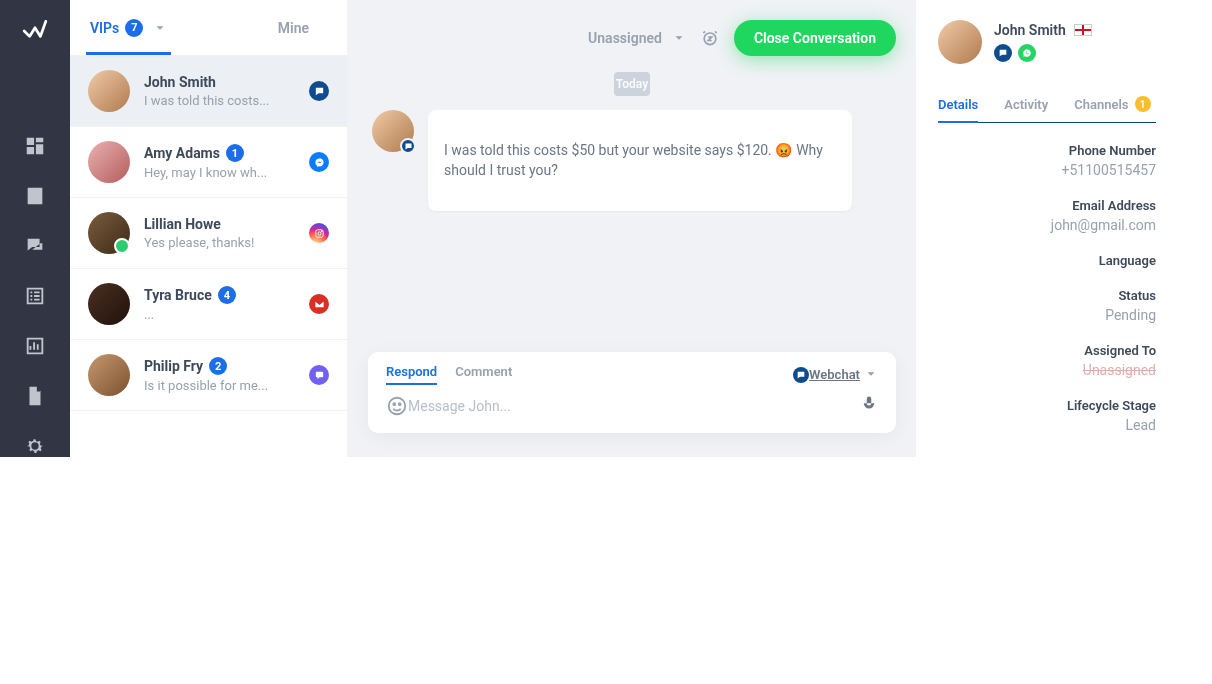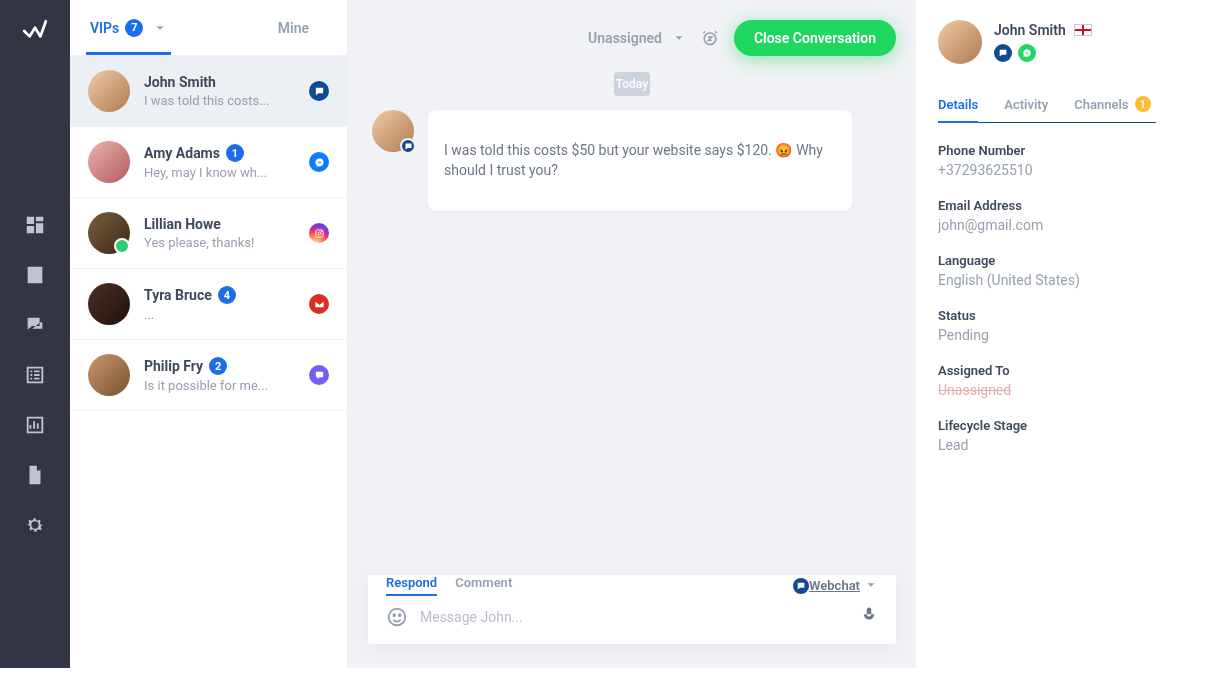--- a/index.html
+++ b/index.html
@@ -1,17 +1,17 @@
 <!DOCTYPE html>
 <html><head>
 <meta charset="utf-8">
 <style>
   * { box-sizing: border-box; margin: 0; padding: 0; font-family: -apple-system, BlinkMacSystemFont, "Segoe UI", Roboto, Helvetica, Arial, sans-serif; }
   body { width: 1212px; height: 684px; overflow: hidden; background: #fff; }
-  .app { display: flex; width: 1178px; height: 668px; background:#f6f7f9;}
+  .app { display: flex; width: 1178px; height: 457px; background:#f6f7f9;}
   
   .rail { width: 70px; background:#323644; display:flex; flex-direction:column; align-items:center; padding-top:18px; gap:28px;}
   .rail .brand svg{ width:26px; height:26px;}
   .rail .spacer{ height:110px;}
   .rail .nav-item{ width:22px; height:22px; display:flex; align-items:center; justify-content:center; cursor:pointer;}
   .rail svg { fill:#c1c4cd; }
   
   .convlist { width:278px; background:#fff; display:flex; flex-direction:column; border-right:1px solid #eef0f3;}
   .tabs { display:flex; align-items:center; height:56px; border-bottom:1px solid #eef0f3; padding:0 18px; gap:20px;}
   .tab { font-size:14px; font-weight:600; color:#98a1af; padding:18px 2px; cursor:pointer; display:flex; align-items:center; gap:6px; position:relative;}
@@ -36,28 +36,28 @@
   .snooze svg{ width:20px; height:20px; stroke:#98a1af; fill:none; stroke-width:2;}
   .close-btn{ background:#1fd75f; color:#fff; border:none; border-radius:22px; padding:10px 20px; font-size:14px; font-weight:600; cursor:pointer; box-shadow:0 4px 18px rgba(31,215,95,.45);}
   .daychip-row{ display:flex; justify-content:center; margin:6px 0 14px;}
   .daychip{ background:#bfc6d2; color:#fff; font-size:12px; font-weight:600; padding:5px 2px; border-radius:4px; opacity:.7;}
   .msgs{ flex:1; padding:0 24px; overflow:auto;}
   .msg{ display:flex; gap:14px; align-items:flex-start; max-width:480px;}
   .msg .avatar{ width:42px; height:42px; position:relative;}
   .msg .av-src{ position:absolute; bottom:-2px; right:-2px; width:16px; height:16px; border-radius:50%; background:#0f4b8f; border:2px solid #f0f2f5; display:flex; align-items:center; justify-content:center;}
   .bubble{ background:#fff; border-radius:8px; padding:30px 16px; font-size:14px; color:#6b7686; line-height:1.45; box-shadow:0 1px 2px rgba(0,0,0,.04);}
   .composer-wrap{ padding:14px 20px 24px;}
-  .composer{ background:#fff; border-radius:2px; box-shadow:0 4px 20px rgba(0,0,0,.05); padding:0 18px 16px;}
+  .composer{ background:#fff; border-radius:10px; box-shadow:0 4px 20px rgba(0,0,0,.05); padding:12px 18px 16px;}
   .composer-tabs{ display:flex; align-items:center; gap:18px; font-size:13px; font-weight:600; margin-bottom:10px;}
   .ctab{ color:#98a1af; padding-bottom:6px; cursor:pointer; position:relative;}
   .ctab.active{ color:#1c6ee8;}
   .ctab.active::after{ content:""; position:absolute; left:0; right:0; bottom:0; height:2px; background:#1c6ee8;}
   .channel-sel{ margin-left:auto; display:flex; align-items:flex-start; gap:0; color:#6b7686; cursor:pointer;text-decoration:underline;}
   .channel-sel .dot{ width:16px; height:16px; border-radius:50%; background:#0f4b8f; display:flex; align-items:center; justify-content:center;}
-  .inputrow{ display:flex; align-items:center; gap:12px;}
+  .inputrow{ display:flex; align-items:center; }
   .emoji{ width:22px; height:22px; cursor:pointer; }
   .emoji svg{ width:22px; height:22px; fill:none; stroke:#98a1af; stroke-width:2;}
   .msg-input{ flex:1; border:none; outline:none; font-size:14px; color:#6b7686;}
   .msg-input::placeholder{ color:#b7bec9;}
   .mic{ width:18px; height:22px; cursor:pointer;}
   .mic svg{ fill:#6b7686;}
   
   .right{ width:262px; background:#fff; padding:20px 22px 0; display:flex; flex-direction:column;}
   .contact-head{ display:flex; gap:12px; align-items:center;}
   .contact-head .avatar{ width:44px; height:44px;}
@@ -66,21 +66,21 @@
   .flag{ width:18px; height:12px; background:#fff; border:1px solid #ccc; position:relative;}
   .flag::before{ content:""; position:absolute; left:0; right:0; top:50%; height:2px; margin-top:-1px; background:#ce1124;}
   .flag::after{ content:""; position:absolute; top:0; bottom:0; left:50%; width:2px; margin-left:-1px; background:#ce1124;}
   .ch-icons{ display:flex; gap:6px;}
   .ch-dot{ width:18px; height:18px; border-radius:50%; display:flex; align-items:center; justify-content:center;}
   .rtabs{ display:flex; gap:26px; margin-top:22px; border-bottom:1px solid #0c4a6e;}
   .rtab{ font-size:13px; font-weight:600; color:#98a1af; padding:10px 0; cursor:pointer; position:relative; display:flex; align-items:center; gap:6px;}
   .rtab.active{ color:#1c6ee8;}
   .rtab.active::after{ content:""; position:absolute; left:0; right:0; bottom:-1px; height:2px; background:#1c6ee8;}
   .badge-orange{ background:#fbbd2e; color:#fff; border-radius:50%; width:16px; height:16px; font-size:10px; font-weight:700; display:inline-flex; align-items:center; justify-content:center;}
-  .fields{ padding:20px 0; overflow:auto;}
+  .fields{ padding:20px 0; overflow:auto;text-align:right;}
   .field{ margin-bottom:20px;}
   .flabel{ font-size:13px; font-weight:600; color:#3e4a5b; margin-bottom:4px;}
   .fval{ font-size:14px; color:#98a1af;}
   .fval.red{ color:#d99a9a; text-decoration:line-through; opacity:.8;}
   
   .av1{background:linear-gradient(135deg,#f0cba7,#b07a4f);}
   .av2{background:linear-gradient(135deg,#e9b1b1,#b55d5d);}
   .av3{background:linear-gradient(135deg,#7a5c3c,#3d2a17);}
   .av4{background:linear-gradient(135deg,#4b2f22,#1f120c);}
   .av5{background:linear-gradient(135deg,#c7986f,#7a522e);}
@@ -324,29 +324,28 @@
       <div class="rtab">Activity</div>
       <div class="rtab">
         <span>Channels</span>
         <span class="badge-orange">1</span>
       </div>
     </div>
 
     <div class="fields">
       <div class="field">
         <div class="flabel">Phone Number</div>
-        <div class="fval">+37293625510</div>
+        <div class="fval">+51100515457</div>
       </div>
       <div class="field">
         <div class="flabel">Email Address</div>
         <div class="fval">john@gmail.com</div>
       </div>
       <div class="field">
         <div class="flabel">Language</div>
-        <div class="fval">English (United States)</div>
       </div>
       <div class="field">
         <div class="flabel">Status</div>
         <div class="fval">Pending</div>
       </div>
       <div class="field">
         <div class="flabel">Assigned To</div>
         <div class="fval red">Unassigned</div>
       </div>
       <div class="field">

